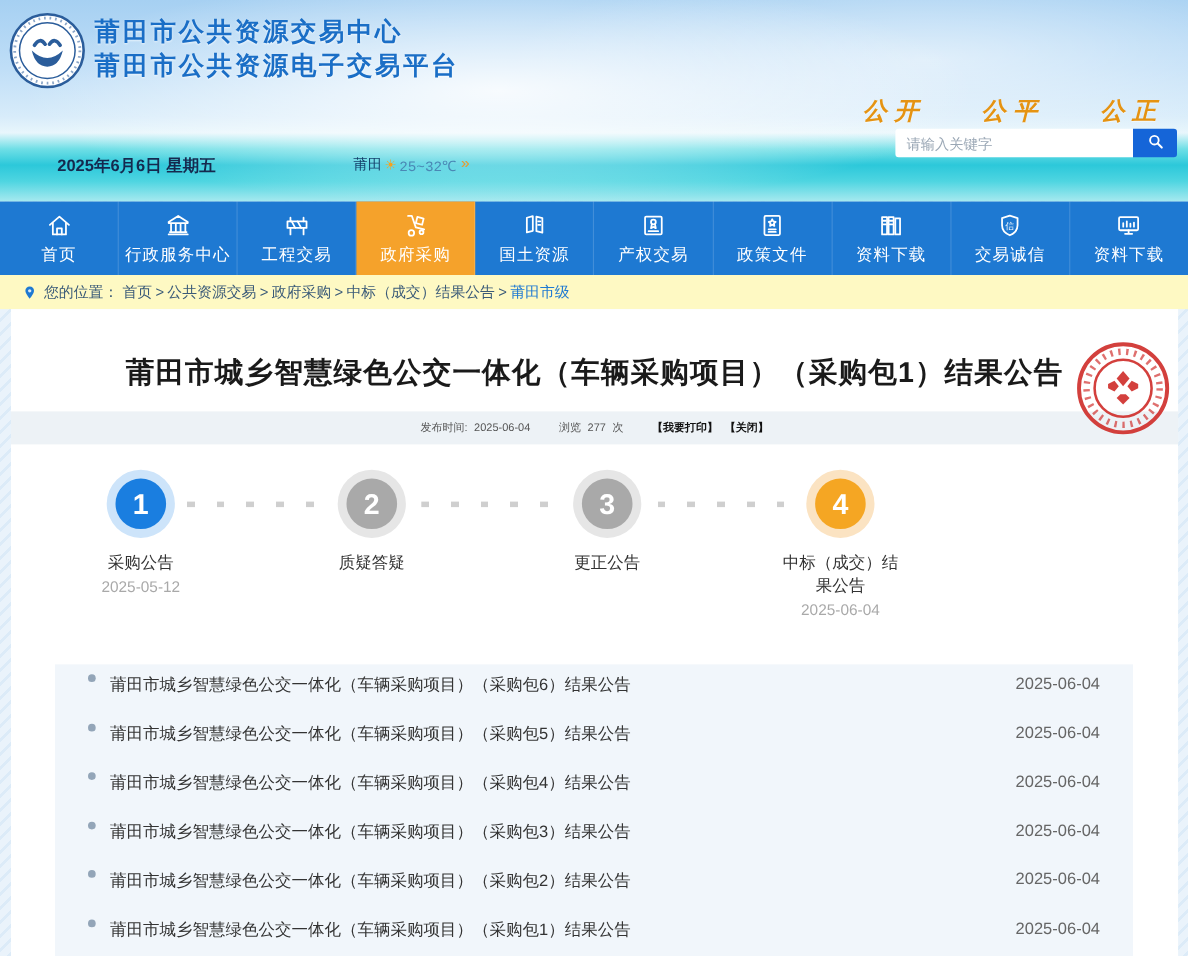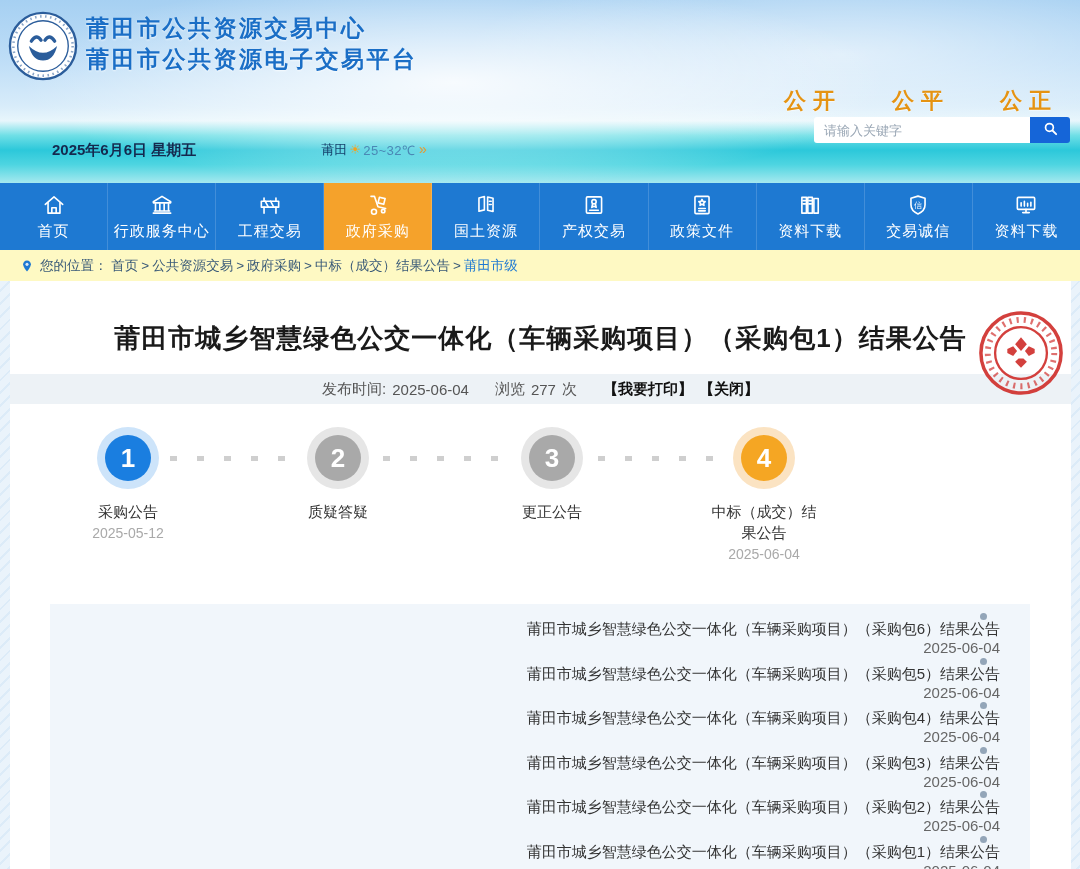--- a/index.html
+++ b/index.html
@@ -15,21 +15,21 @@
       radial-gradient(ellipse 620px 150px at 42% 45%, rgba(255,255,255,.85), rgba(255,255,255,0) 70%),
       radial-gradient(ellipse 540px 130px at 78% 30%, rgba(255,255,255,.55), rgba(255,255,255,0) 70%),
       linear-gradient(180deg,#a6d0f2 0%,#bfdef7 34%,#d8ecfa 58%,#e8f6fc 66%,#6fdfe6 74%,#2cc8da 82%,#4ed5e1 90%,#a6e9ef 100%);
   }
   .logo-wrap { position:absolute; left:8px; top:11px; width:70px; height:70px; }
   .org-titles { position:absolute; left:86px; top:13px; }
   .org-line { font-size:23px; font-weight:bold; color:#1a6ec6; line-height:31px;
     letter-spacing:2.5px; text-shadow:0 1px 2px rgba(255,255,255,.75); }
   .slogans { position:absolute; top:86px; right:22px; display:flex; gap:50px; }
   .slogan { font-family:"Liberation Serif","DejaVu Serif",serif; font-size:22px; font-weight:bold;
-    color:#e59312; letter-spacing:7px; text-shadow:0 1px 1px rgba(255,255,255,.6); }
+    color:#e59312; letter-spacing:7px; text-shadow:0 1px 1px rgba(255,255,255,.6);font-style:italic; }
   .searchbar { position:absolute; top:117px; right:10px; display:flex; }
   .search-input { width:216px; height:26px; border:none; outline:none; background:#fff;
     border-radius:3px 0 0 3px; padding:12px 10px; font-size:13px; color:#333; }
   .search-input::placeholder { color:#9aa7b5; }
   .search-btn { width:40px; height:26px; border:none; background:#1565d8; border-radius:0 3px 3px 0;
     display:flex; align-items:center; justify-content:center; cursor:pointer; }
   .datebar { position:absolute; left:10px; top:140px; display:flex; align-items:center; }
   .date-text { font-size:15px; font-weight:600; color:#15294e;margin-left:42px; }
   .weather { display:flex; align-items:center; margin-left:125px; font-size:13px;font-family:Liberation Mono, monospace; }
   .weather-city { color:#15406b; }
@@ -53,41 +53,41 @@
   .crumb-pin { width:14px; height:16px; margin-right:6px; }
   .crumb-sep { margin:0 3px; }
   .crumb-last { color:#1e79d2; }
 
   
   .panel { position:relative; margin:0 9px 0 10px; width:1061px; height:655px; background:#fff; }
   .article-title { padding-top:40px; text-align:center; font-size:26px; font-weight:bold; color:#1a1a1a;
     letter-spacing:1px; }
   .seal { position:absolute; top:28px; right:6px; width:88px; height:88px; z-index:3; opacity:.92; }
   .metabar { margin-top:18px; height:30px; background:#edf2f6; display:flex; align-items:center;
-    justify-content:center; gap:26px; font-size:15px; color:#555; }
+    justify-content:center; gap:26px; font-size:10px; color:#555; }
   .meta-group { display:flex; gap:6px; align-items:center; }
   .meta-btn { color:#111; font-weight:bold; cursor:pointer; }
 
   
   .steps { position:relative; height:160px; margin-top:22px; }
   .step { position:absolute; top:0; width:124px; display:flex; flex-direction:column; align-items:center; }
   .step-circle { width:46px; height:46px; border-radius:50%; margin-top:9px;
     display:flex; align-items:center; justify-content:center;
     color:#fff; font-size:26px; font-weight:bold; }
   .step.blue  .step-circle { background:#1a7ee0; box-shadow:0 0 0 8px #cde4fa; }
   .step.gray  .step-circle { background:#a9a9a9; box-shadow:0 0 0 8px #e6e6e6; }
   .step.orange .step-circle { background:#f5a623; box-shadow:0 0 0 8px #fbe3c2; }
   .step-label { margin-top:20px; font-size:15px; color:#333; text-align:center; line-height:21px; }
   .step-date { margin-top:3px; font-size:14px; color:#a9a9a9; }
   .step-dots { position:absolute; top:30px; height:5px; width:130px;
     background:repeating-linear-gradient(90deg,#cfcfcf 0 7px,transparent 7px 27px); }
 
   
   .list-panel { margin:18px 41px 0 40px; background:#f1f6fb; padding:9px 30px 10px 30px; }
-  .list-row { display:flex; align-items:flex-end; height:44.5px; cursor:pointer;flex-direction:column; }
+  .list-row { display:flex; align-items:flex-start; height:44.5px; cursor:pointer; }
   .bullet { width:7px; height:7px; border-radius:50%; background:#93a5b8; margin-right:13px; flex:0 0 auto; }
   .row-title { font-size:15px; color:#333; }
   .row-date { margin-left:auto; font-size:15px; color:#666; }
 </style>
 </head>
 <body>
 
 <div class="banner">
   <div class="logo-wrap">
     <svg viewBox="0 0 72 72" width="70" height="70">

